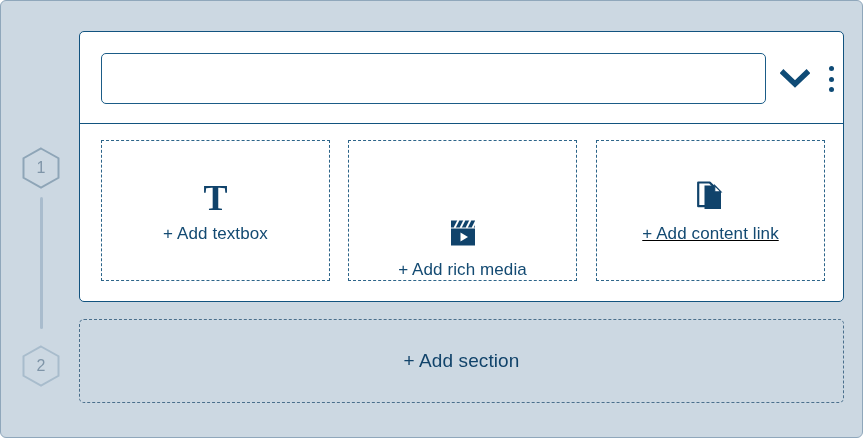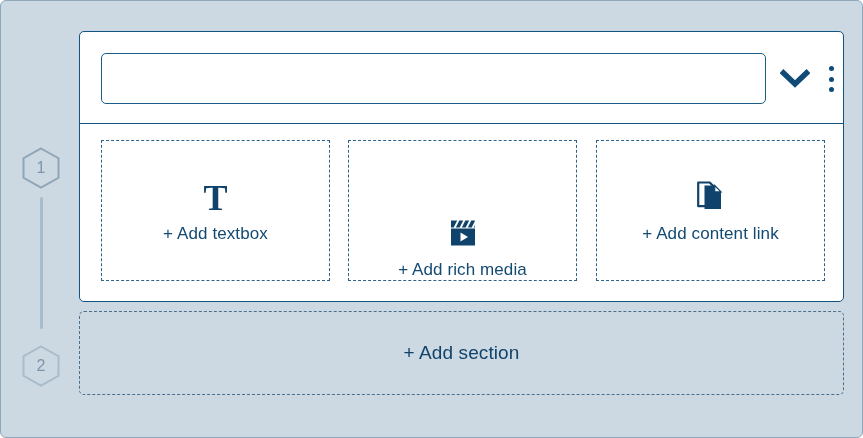--- a/index.html
+++ b/index.html
@@ -149,21 +149,21 @@
     border: 1.5px dashed #2c6489;
     background: transparent;
     display: flex;
     flex-direction: column;
     align-items: center;
     justify-content: center;
     cursor: pointer;
   }
   #tile-textbox { left: 21px; }
   #tile-richmedia { left: 268px; justify-content: flex-end; }
-  #tile-contentlink { left: 516px; }
+  #tile-contentlink { left: 516px; text-decoration: underline; }
 
   .tile-icon {
     height: 34px;
     display: flex;
     align-items: flex-end;
     justify-content: center;
     margin-bottom: 12px;
   }
   .tile-label {
     font-family: "Liberation Sans", sans-serif;
@@ -179,21 +179,21 @@
     font-weight: bold;
     font-size: 36px;
     line-height: 28px;
     color: #10436b;
   }
 
   
   #add-section {
     position: absolute;
     left: 78px;
-    top: 310px;
+    top: 318px;
     width: 765px;
     height: 84px;
     box-sizing: border-box;
     border: 1.5px dashed #4a6f8c;
     border-radius: 5px;
     display: flex;
     align-items: center;
     justify-content: center;
     cursor: pointer;
     background: transparent;

